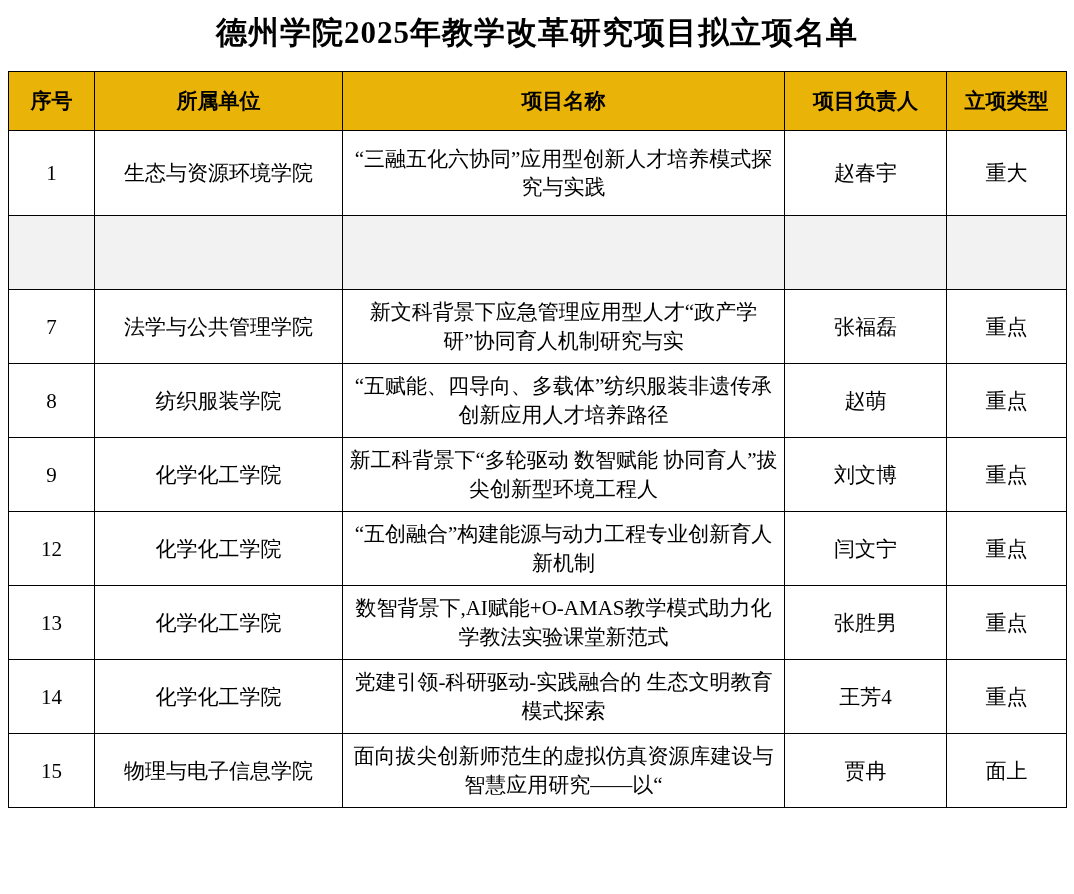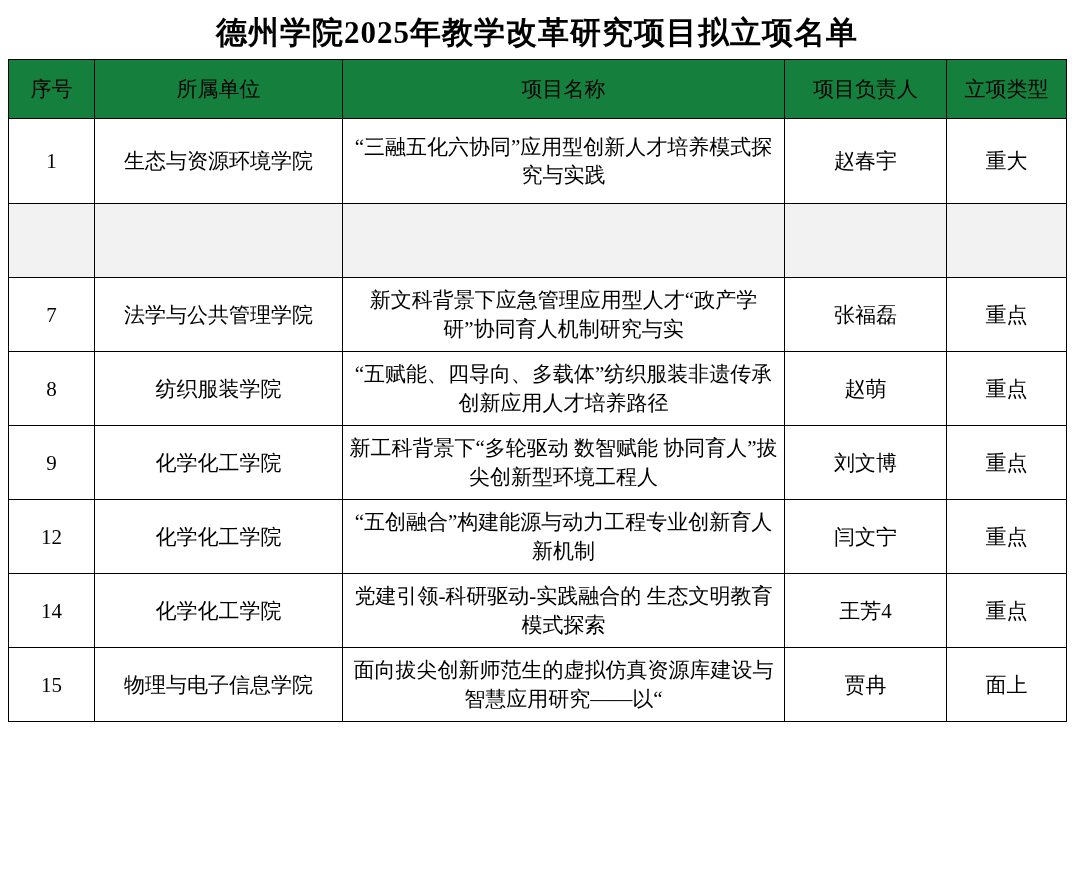--- a/index.html
+++ b/index.html
@@ -18,42 +18,42 @@
     width: 1074px;
     box-sizing: border-box;
     padding: 0 8px;
   }
   .doc-title {
     text-align: center;
     font-family: "Liberation Serif", "DejaVu Serif", serif;
     font-weight: bold;
     font-size: 31px;
     letter-spacing: 1px;
-    padding: 14px 0 8px 0;
+    padding: 14px 0 20px 0;
     line-height: 1.2;
   }
   table.project-table {
     border-collapse: collapse;
     width: 1058px;
     table-layout: fixed;
     margin: 0 auto;
   }
   table.project-table th,
   table.project-table td {
     border: 1px solid #000000;
     font-size: 21px;
     line-height: 1.35;
     padding: 6px 4px;
     vertical-align: middle;
     text-align: center;
     word-break: break-all;
   }
   thead th {
-    background: #15803d;
-    font-weight: normal;
+    background: #eab308;
+    font-weight: bold;
     font-size: 22px;
     height: 46px;
     padding: 4px 2px;
   }
   td.cell-seq { font-size: 19px; }
   td.cell-unit { line-height: 1.3; }
   td.cell-name {
     text-align: center;
     line-height: 1.35;
   }
@@ -135,20 +135,27 @@
         <td class="cell-type">重点</td>
       </tr>
       <tr>
         <td class="cell-seq">12</td>
         <td class="cell-unit">化学化工学院</td>
         <td class="cell-name">“五创融合”构建能源与动力工程专业创新育人新机制</td>
         <td class="cell-owner">闫文宁</td>
         <td class="cell-type">重点</td>
       </tr>
       <tr>
+        <td class="cell-seq">13</td>
+        <td class="cell-unit">化学化工学院</td>
+        <td class="cell-name">数智背景下,AI赋能+O-AMAS教学模式助力化学教法实验课堂新范式</td>
+        <td class="cell-owner">张胜男</td>
+        <td class="cell-type">重点</td>
+      </tr>
+      <tr>
         <td class="cell-seq">14</td>
         <td class="cell-unit">化学化工学院</td>
         <td class="cell-name">党建引领-科研驱动-实践融合的 生态文明教育模式探索</td>
         <td class="cell-owner">王芳4</td>
         <td class="cell-type">重点</td>
       </tr>
       <tr>
         <td class="cell-seq">15</td>
         <td class="cell-unit">物理与电子信息学院</td>
         <td class="cell-name">面向拔尖创新师范生的虚拟仿真资源库建设与智慧应用研究——以“</td>

